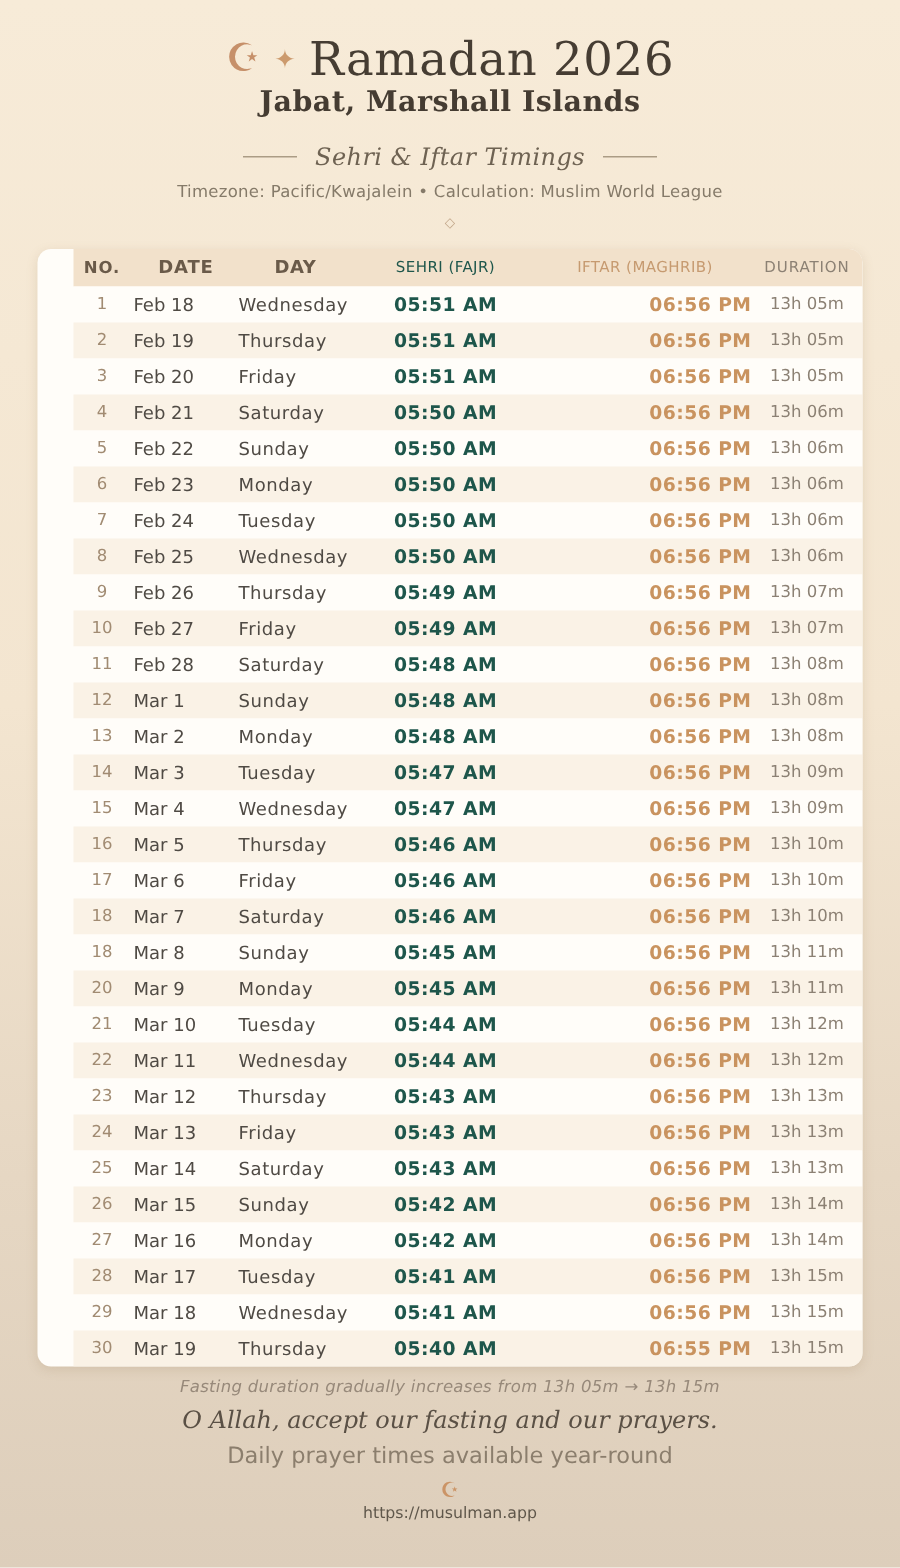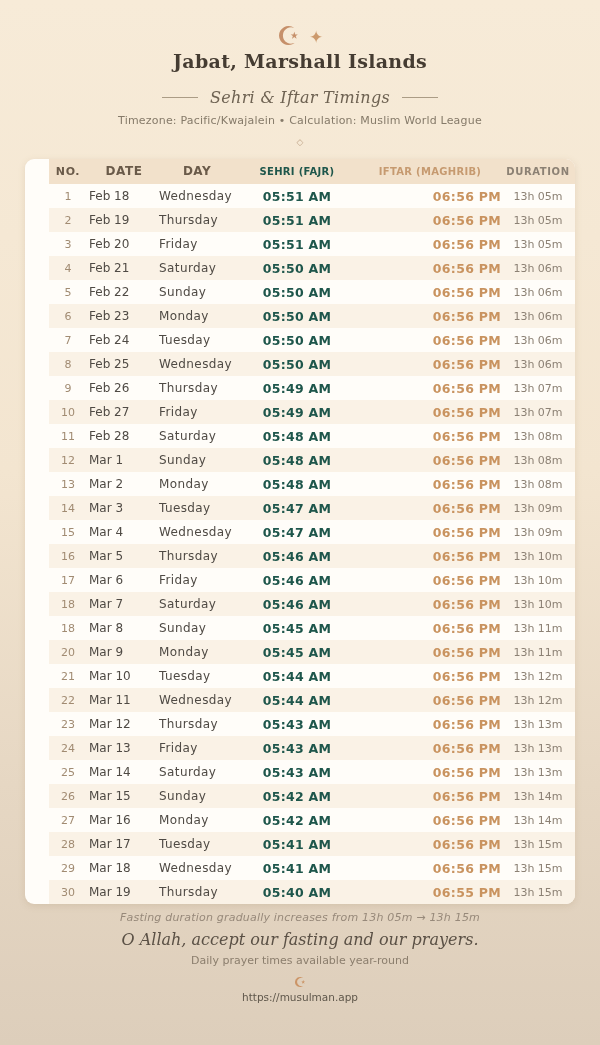--- a/index.html
+++ b/index.html
@@ -73,52 +73,53 @@
   .c { white-space: nowrap; }
   .c.no   { text-align: center; font-size: 11px; color: #a18b72; }
   .c.date { text-align: left; padding-left: 2px; font-size: 12px; color: #4f4a44; }
   .c.day  { text-align: left; font-size: 12px; color: #4f4a44; letter-spacing: 0.4px; }
   .c.sehri { text-align: center; font-size: 12.5px; font-weight: 700; color: #1e564b; letter-spacing: 0.3px; }
   .c.iftar { text-align: right; font-size: 12.5px; font-weight: 700; color: #c9935f; letter-spacing: 0.3px; }
   .c.dur  { text-align: center; font-size: 11px; color: #8c8174; }
   .thead .c.no, .thead .c.date, .thead .c.day { color: #6a5a49; }
   .thead .c.no { text-align: center; }
   .thead .c.date, .thead .c.day { text-align: center; }
-  .thead .c.sehri, .thead .c.iftar, .thead .c.dur { text-align: center; font-size: 10px; font-weight: 700; }
+  .thead .c.sehri, .thead .c.iftar, .thead .c.dur { text-align: center; font-size: 10px; font-weight: 400; }
   .thead .c.iftar { color: #c69a70; }
 
   
   footer { text-align: center; margin-top: 7px; }
   .fasting-note {
     font-size: 11px; font-style: italic; color: #97897a; letter-spacing: 0.2px;
   }
   .dua {
     margin-top: 6px;
     font-family: "DejaVu Serif", "Liberation Serif", serif;
     font-style: italic; font-size: 16px; color: #5a5045;
   }
-  .availability { margin-top: 5px; font-size: 11px; color: #8b7e6d; }
+  .availability { margin-top: 5px; font-size: 15px; color: #8b7e6d; }
   .brand-row {
     margin-top: 8px;
     display: flex; align-items: center; justify-content: center; gap: 7px;
   }
   .brand-crescent { font-size: 14px; color: #cb9466; line-height: 1; }
   .brand-name { font-size: 17px; font-weight: 700; color: #cf9466; letter-spacing: 0.5px; }
   .brand-url { margin-top: 2px; font-size: 10.5px; color: #5f574b; }
   .method-note { margin-top: 7px; font-size: 9.5px; font-weight: 700; color: #6a5d50; }
 </style>
 </head>
 <body>
 
 <div class="page">
 
   <header>
     <div class="title-row">
       <span class="crescent-big">☪</span>
       <span class="sparkle">✦</span>
+      <h1 class="main-title">Ramadan 2026</h1>
     </div>
     <div class="location">Jabat, Marshall Islands</div>
     <div class="subtitle-row">
       <span class="subtitle-line"></span>
       <span class="subtitle">Sehri &amp; Iftar Timings</span>
       <span class="subtitle-line"></span>
     </div>
     <div class="meta-line">Timezone: Pacific/Kwajalein • Calculation: Muslim World League</div>
     <div class="ornament">◇</div>
   </header>

